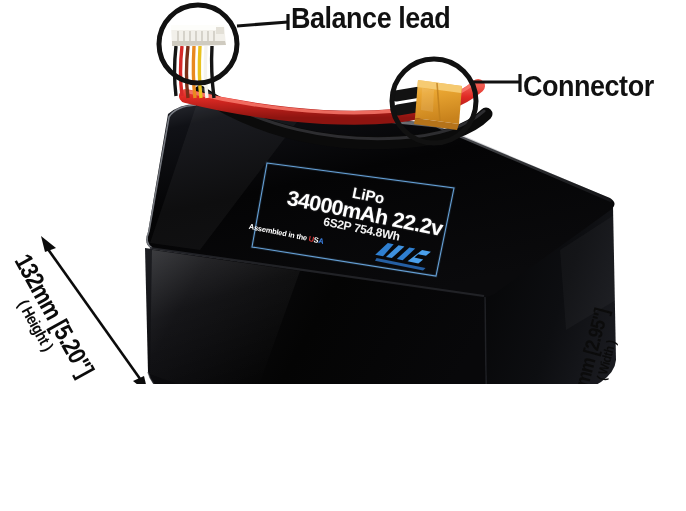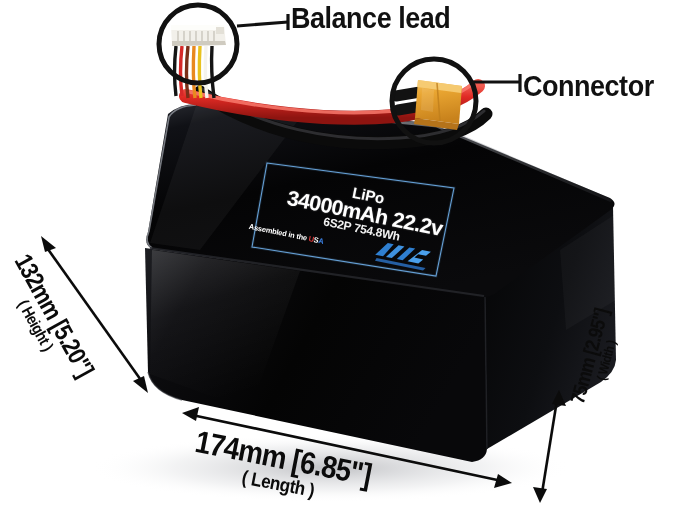--- a/index.html
+++ b/index.html
@@ -3,21 +3,21 @@
 <meta charset="utf-8">
 <style>
   html, body {
     margin: 0;
     padding: 0;
     background: #ffffff;
   }
   #stage {
     position: relative;
     width: 686px;
-    height: 511px;
+    height: 384px;
     background: #ffffff;
     overflow: hidden;
     font-family: "Liberation Sans", sans-serif;
     border-radius: 7px;
   }
   #stage svg { display: block; }
 
   .callout-text {
     position: absolute;
     font-family: "Liberation Sans", sans-serif;

